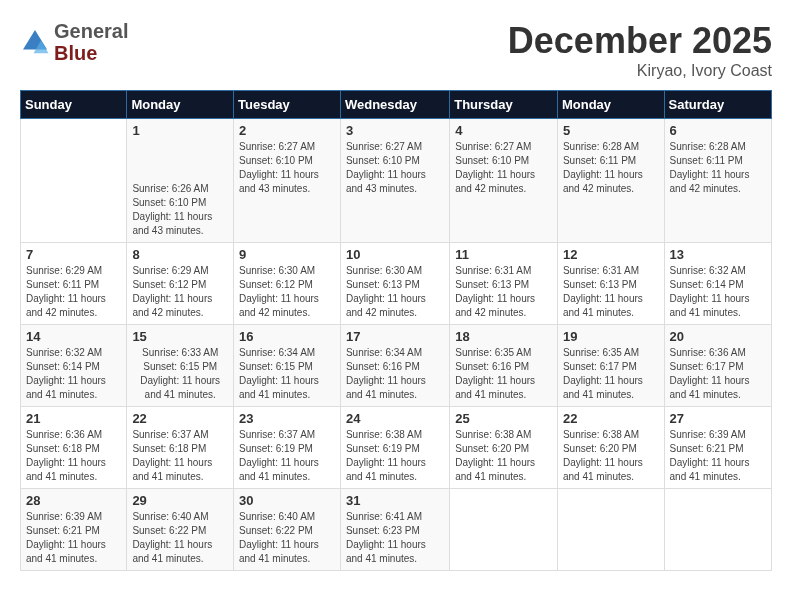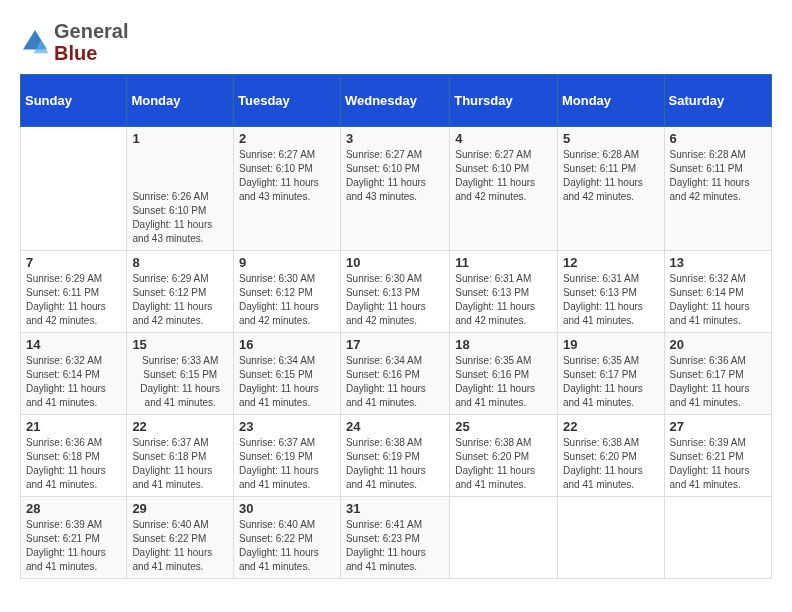--- a/index.html
+++ b/index.html
@@ -46,23 +46,23 @@
     .location-title {
       font-size: 16px;
       color: #555;
     }
     table {
       width: 100%;
       border-collapse: collapse;
       border: 1px solid #ccc;
     }
     thead tr th {
-      background-color: #1d4ed8;
+      background-color: #0f172a;
       color: #fff;
-      padding: 18px 4px;
+      padding: 6px 4px;
       font-size: 13px;
       font-weight: bold;
       text-align: left;
       border: 1px solid #2d6ba0;
     }
     tbody tr td {
       vertical-align: top;
       padding: 4px 5px;
       border: 1px solid #ddd;
       font-size: 10.5px;
@@ -97,20 +97,24 @@
   <div class="logo">
     <svg class="logo-icon" viewBox="0 0 40 40">
       <polygon points="20,4 36,30 4,30" fill="#3a7fc1"></polygon>
       <polygon points="28,18 38,35 18,35" fill="#5aaee8" opacity="0.7"></polygon>
     </svg>
     <div class="logo-text">
       <span>General</span>
       <span>Blue</span>
     </div>
   </div>
+  <div class="title-area">
+    <div class="month-title">December 2025</div>
+    <div class="location-title">Kiryao, Ivory Coast</div>
+  </div>
 </div>
 
 <table>
   <thead>
     <tr>
     <th>Sunday</th>
         <th>Monday</th>
         <th>Tuesday</th>
         <th>Wednesday</th>
         <th>Thursday</th>

